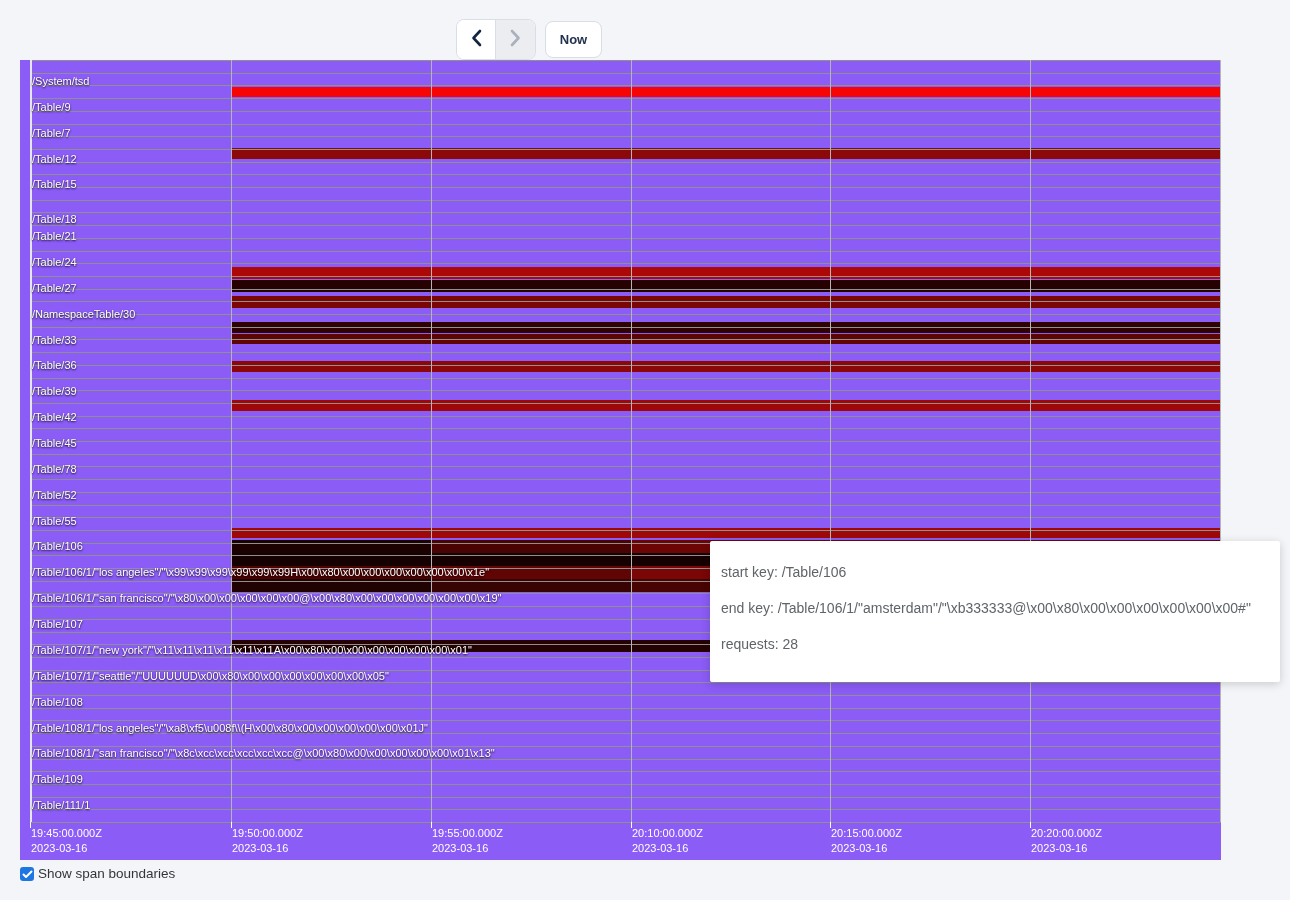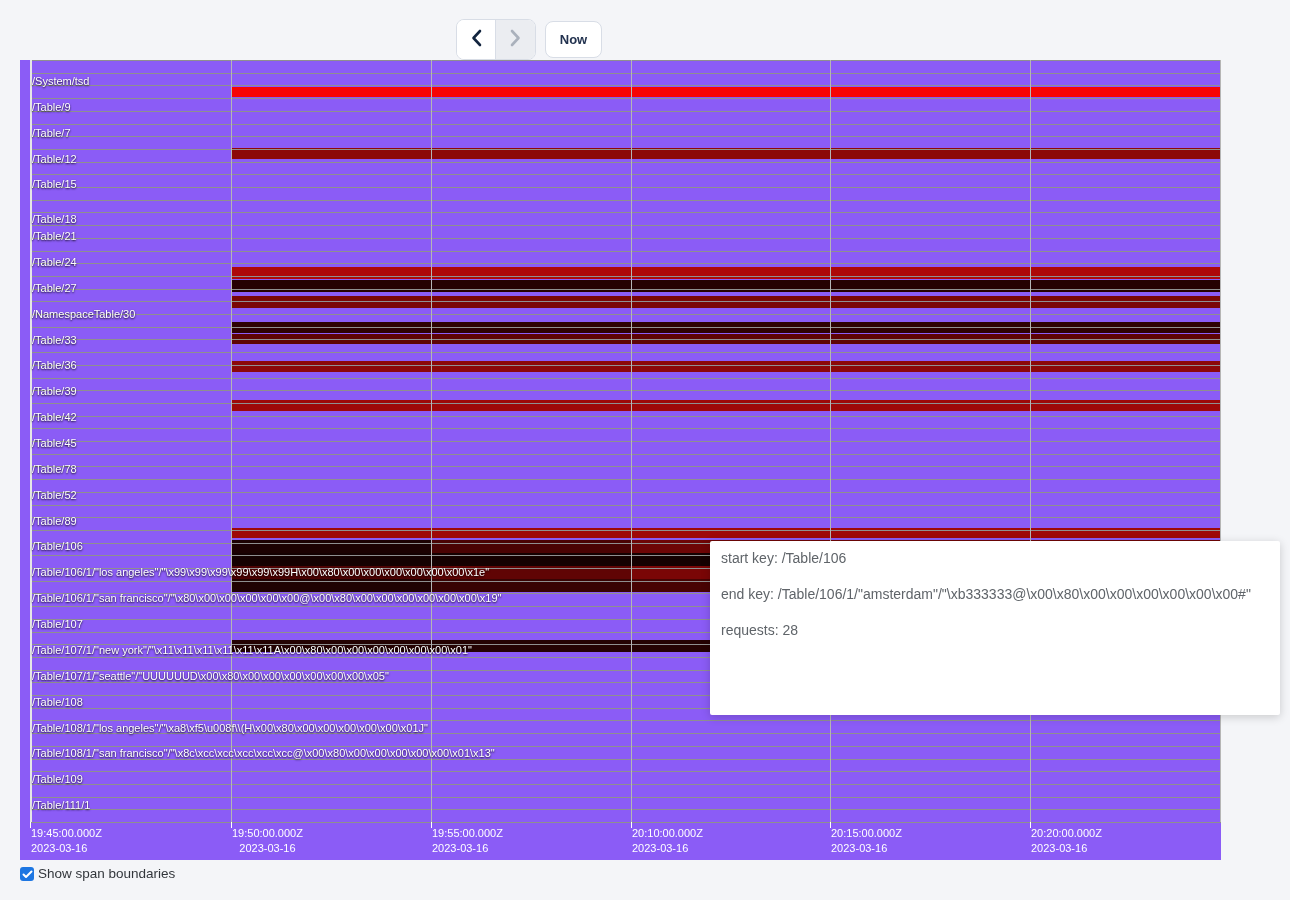--- a/index.html
+++ b/index.html
@@ -47,23 +47,23 @@
   #heatmap .vline  { position:absolute; width:1px; background:#b5b5b5; }
   #heatmap .vgutter{ position:absolute; width:2px; background:#e6e6e6; }
   #heatmap .ylabel {
     position:absolute; color:#ffffff; font-size:11px; white-space:nowrap;
     text-shadow:0 1px 2px rgba(0,0,0,.9);
   }
   #heatmap .tick   { position:absolute; width:1px; height:6px; background:#ffffff; }
   #heatmap .xlabel { position:absolute; color:#ffffff; font-size:11px; line-height:15px; white-space:nowrap; }
   
   .tooltip {
-    position:absolute; left:710px; top:541px; width:570px; height:174px;
+    position:absolute; left:710px; top:541px; width:570px; height:141px;
     background:#ffffff; border-radius:2px; box-shadow:0 2px 10px rgba(0,0,0,.18);
-    padding:9px 10px 0 11px; z-index:10;
+    padding:23px 10px 0 11px; z-index:10;
   }
   .tooltip .line { color:#5f6469; font-size:14px; margin-bottom:20px; white-space:nowrap; }
   
   .footer { position:absolute; left:20px; top:866px; display:flex; align-items:center; }
   .checkbox {
     width:14px; height:14px; background:#1d76e2; border-radius:3px;
     display:flex; align-items:center; justify-content:center; cursor:pointer; flex:0 0 auto;
   }
   .checkbox-label { color:#32363b; font-size:13.5px; margin-left:4px; }
 </style>
@@ -190,39 +190,39 @@
     <div class="ylabel" style="left: 12px; top: 196.02px;">/Table/24</div>
     <div class="ylabel" style="left: 12px; top: 221.88px;">/Table/27</div>
     <div class="ylabel" style="left: 12px; top: 247.74px;">/NamespaceTable/30</div>
     <div class="ylabel" style="left: 12px; top: 273.6px;">/Table/33</div>
     <div class="ylabel" style="left: 12px; top: 299.46px; text-align: center;">/Table/36</div>
     <div class="ylabel" style="left: 12px; top: 325.32px;">/Table/39</div>
     <div class="ylabel" style="left: 12px; top: 351.18px;">/Table/42</div>
     <div class="ylabel" style="left: 12px; top: 377.04px;">/Table/45</div>
     <div class="ylabel" style="left: 12px; top: 402.9px;">/Table/78</div>
     <div class="ylabel" style="left: 12px; top: 428.76px;">/Table/52</div>
-    <div class="ylabel" style="left: 12px; top: 454.62px;">/Table/89</div>
+    <div class="ylabel" style="left: 12px; top: 454.62px;">/Table/55</div>
     <div class="ylabel" style="left: 12px; top: 480.48px;">/Table/106</div>
     <div class="ylabel" style="left: 12px; top: 506.34px;">/Table/106/1/"los angeles"/"\x99\x99\x99\x99\x99\x99H\x00\x80\x00\x00\x00\x00\x00\x00\x1e"</div>
     <div class="ylabel" style="left: 12px; top: 532.2px;">/Table/106/1/"san francisco"/"\x80\x00\x00\x00\x00\x00@\x00\x80\x00\x00\x00\x00\x00\x00\x19"</div>
     <div class="ylabel" style="left: 12px; top: 558.06px;">/Table/107</div>
     <div class="ylabel" style="left: 12px; top: 583.92px;">/Table/107/1/"new york"/"\x11\x11\x11\x11\x11\x11A\x00\x80\x00\x00\x00\x00\x00\x00\x01"</div>
     <div class="ylabel" style="left: 12px; top: 609.78px;">/Table/107/1/"seattle"/"UUUUUUD\x00\x80\x00\x00\x00\x00\x00\x00\x05"</div>
     <div class="ylabel" style="left: 12px; top: 635.64px;">/Table/108</div>
     <div class="ylabel" style="left: 12px; top: 661.5px;">/Table/108/1/"los angeles"/"\xa8\xf5\u008f\\(H\x00\x80\x00\x00\x00\x00\x00\x01J"</div>
     <div class="ylabel" style="left: 12px; top: 687.36px;">/Table/108/1/"san francisco"/"\x8c\xcc\xcc\xcc\xcc\xcc@\x00\x80\x00\x00\x00\x00\x00\x01\x13"</div>
     <div class="ylabel" style="left: 12px; top: 713.22px;">/Table/109</div>
     <div class="ylabel" style="left: 12px; top: 739.08px;">/Table/111/1</div>
     <div class="tick" style="left: 10px; top: 762px;"></div>
     <div class="xlabel" style="left: 11px; top: 766px;">
       <div>19:45:00.000Z</div>
       <div>2023-03-16</div>
     </div>
     <div class="tick" style="left: 211px; top: 762px;"></div>
-    <div class="xlabel" style="left: 212px; top: 766px; text-align: center;">
+    <div class="xlabel" style="left: 212px; top: 766px;">
       <div>19:50:00.000Z</div>
       <div>2023-03-16</div>
     </div>
     <div class="tick" style="left: 411px; top: 762px;"></div>
     <div class="xlabel" style="left: 412px; top: 766px;">
       <div>19:55:00.000Z</div>
       <div>2023-03-16</div>
     </div>
     <div class="tick" style="left: 611px; top: 762px;"></div>
     <div class="xlabel" style="left: 612px; top: 766px;">

